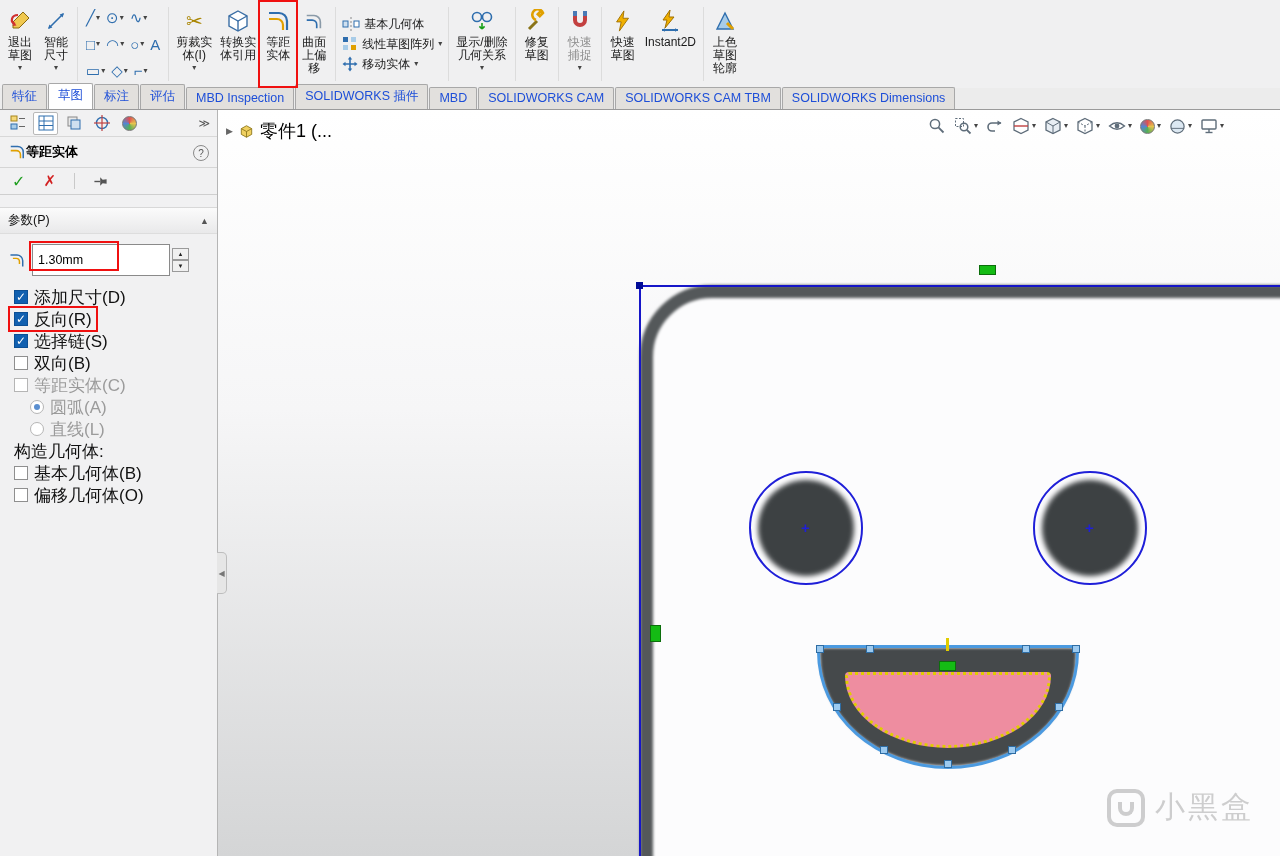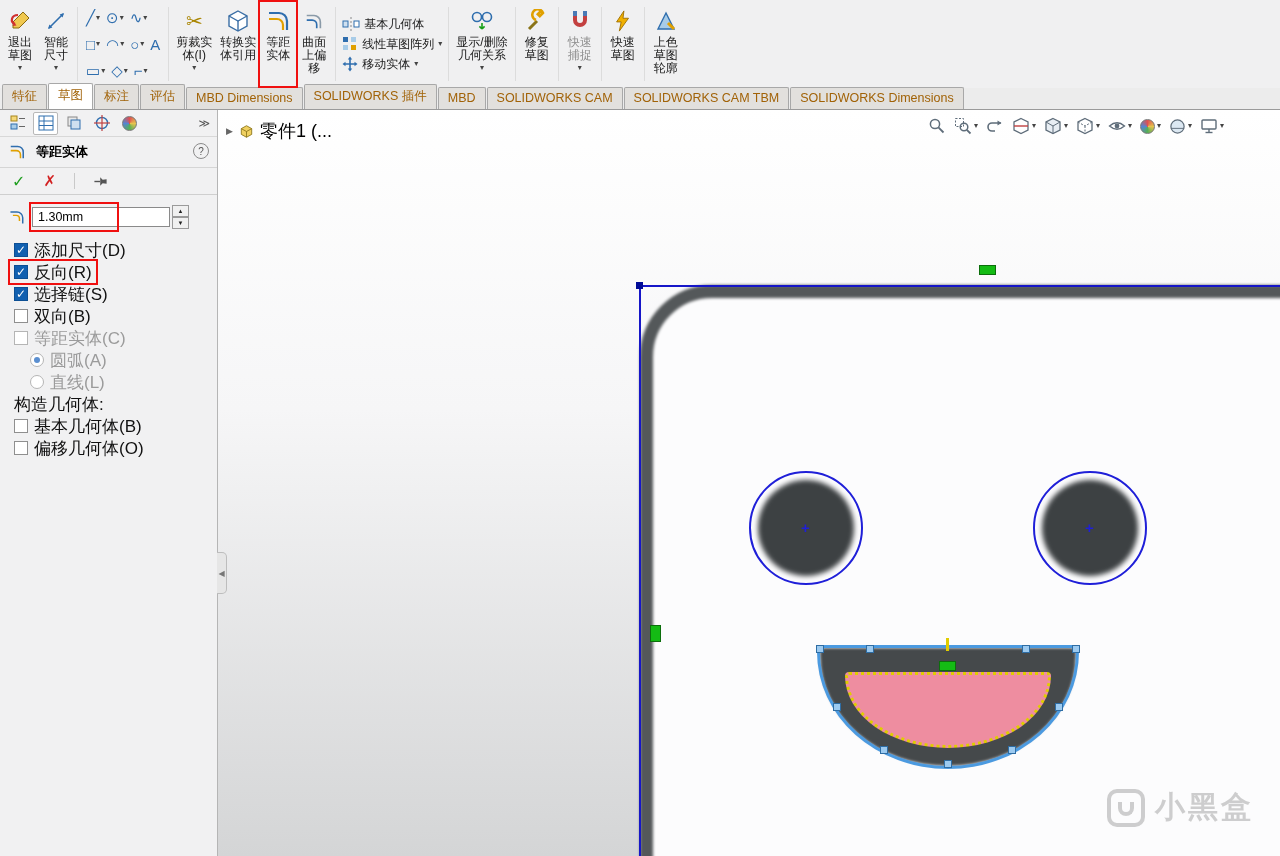--- a/index.html
+++ b/index.html
@@ -19,50 +19,50 @@
   .glyph-gold{color:#a98500;font-size:20px;line-height:1}
   .tgrid{display:flex;flex-direction:column;justify-content:space-between;padding:3px 2px;flex:none}
   .trow{display:flex}
   .mini{display:flex;align-items:center;padding:0 3px;height:25px}
   .mini i{font-style:normal;font-size:15px;color:#2f6eae;line-height:1}
   .mini .dd{margin-left:1px}
   .vstack{display:flex;flex-direction:column;justify-content:center;gap:2px;padding:0 3px;flex:none}
   .vrow{display:flex;align-items:center;gap:4px;font-size:12px;height:18px;white-space:nowrap}
   
   .tabbar{height:22px;background:#ececec;border-bottom:1px solid #9a9a9a;display:flex;align-items:flex-end;padding-left:2px}
-  .rtab{padding:3px 9px 4px;font-size:12.5px;color:#a16207;background:#e2e0dd;border:1px solid #a8a8a8;
+  .rtab{padding:3px 9px 4px;font-size:12.5px;color:#1d4ed8;background:#e2e0dd;border:1px solid #a8a8a8;
     border-bottom:none;margin-right:1px;border-radius:2px 2px 0 0;white-space:nowrap}
   .rtab.active{background:#ffffff;padding-bottom:5px}
   
   .main{display:flex;height:746px}
   .panel{width:218px;background:#f1f1f2;border-right:1px solid #b5b5b5;position:relative;font-size:12.5px;flex:none}
   .viewport{flex:1;position:relative;overflow:hidden;
     background:linear-gradient(180deg,#ffffff 0%,#f6f6f7 40%,#d4d5d6 100%)}
   
   .pmtabs{height:27px;display:flex;align-items:center;gap:3px;padding:2px 5px;border-bottom:1px solid #d8d8d8}
   .pmtab{width:25px;height:23px;display:flex;align-items:center;justify-content:center;border-radius:2px}
   .pmtab.active{background:#ffffff;border:1px solid #b8b8b8}
   .pmoverflow{margin-left:auto;color:#555;font-size:11px;padding-right:2px}
   .hud-ball,.pm-ball{width:15px;height:15px;border-radius:50%;
     background:conic-gradient(#e05050,#e6c44e,#56ae56,#5585d2,#e05050);border:1px solid #777}
-  .pmtitle{display:flex;align-items:flex-start;gap:10px;padding:6px 8px;font-weight:bold;font-size:13px;color:#000}
+  .pmtitle{display:flex;align-items:flex-end;gap:0;padding:6px 8px;font-weight:bold;font-size:13px;color:#000}
   .pmhelp{margin-left:auto;width:16px;height:16px;border:1px solid #8a8a8a;border-radius:50%;font-size:10px;
     color:#555;display:flex;align-items:center;justify-content:center;font-weight:normal}
   .pmactions{display:flex;align-items:center;gap:18px;padding:4px 12px;height:28px;
     border-top:1px solid #d5d5d5;border-bottom:1px solid #cfcfcf}
   .okbtn{color:#1e9e1e;font-size:16px;font-weight:bold}
   .cancelbtn{color:#d22020;font-size:15px;font-weight:bold}
   .actionsep{width:1px;height:16px;background:#c9c9c9}
   .pgroup{margin-top:12px;background:linear-gradient(#fbfbfb,#e9e9ea);border-top:1px solid #d8d8d8;
     border-bottom:1px solid #dddddd;display:flex;align-items:center;justify-content:space-between;
     padding:4px 8px;font-size:12.5px;color:#111}
   .pgroup .dd{font-size:9px;color:#555}
   .distrow{display:flex;align-items:center;gap:6px;padding:10px 8px 4px}
   .fieldwrap{position:relative;display:flex;align-items:center}
-  .vfield{width:138px;height:20px;background:#fff;border:1px solid #8a8a8a;display:flex;align-items:center;
+  .vfield{width:138px;height:32px;background:#fff;border:1px solid #8a8a8a;display:flex;align-items:center;
     padding:0 5px;font-size:12.5px;color:#000}
   .spin{display:flex;flex-direction:column;margin-left:2px}
   .spin span{width:17px;height:12px;border:1px solid #9a9a9a;background:#f0f0f0;font-size:6px;
     display:flex;align-items:center;justify-content:center;color:#222}
   .redoverlay{position:absolute;left:-3px;top:-3px;width:90px;height:30px;border:2px solid #f01010;pointer-events:none}
   .plist{padding:6px 6px 10px 10px;display:flex;flex-direction:column}
   .prow{display:flex;align-items:center;gap:6px;height:22px;padding:0 4px;width:max-content}
   .prow.indent{margin-left:16px}
   .prow.hl{box-shadow:0 0 0 2px #f01010}
   .cb{width:14px;height:14px;border:1px solid #8f8f8f;background:#fff;position:relative;flex:none}
@@ -100,21 +100,21 @@
   .sline-left{position:absolute;left:421px;top:175px;width:2px;height:calc(100% - 175px);background:#1616c8}
   .corner-pt{position:absolute;left:418px;top:172px;width:7px;height:7px;background:#000a96}
   .ghandle{position:absolute;background:#14bb14;border:1px solid #0c6e0c}
   .ytick{position:absolute;left:728px;top:528px;width:3px;height:13px;background:#e0cd00}
   .mhandle{position:absolute;width:8px;height:8px;background:#9ccaf0;border:1px solid #2e6da4}
   
   .wm{position:absolute;right:26px;bottom:28px;display:flex;align-items:center;gap:10px;opacity:.9}
   .wm-logo{width:38px;height:38px;border:4px solid #c9c9c9;border-radius:10px;position:relative}
   .wm-logo::after{content:"";position:absolute;left:7px;right:7px;top:9px;bottom:7px;
     border:4px solid #c9c9c9;border-top:none;border-radius:0 0 12px 12px}
-  .wm-text{font-size:30px;color:#c9c9c9;letter-spacing:3px;font-weight:bold}
+  .wm-text{font-size:30px;color:#c9c9c9;letter-spacing:3px;font-weight:normal}
 </style>
 </head>
 <body>
 
 <div class="cmdbar">
 
   <div class="tbtn">
     <span class="ticon">
       <svg width="26" height="26" viewBox="0 0 26 26">
         <path d="M16 4 L22 10 L12 20 L6 20 L6 14 Z" fill="#f0c850" stroke="#8a6a10" stroke-width="1"></path>
@@ -317,20 +317,31 @@
   <div class="tbtn">
     <span class="ticon">
       <svg width="22" height="24" viewBox="0 0 24 24">
         <polygon points="13,1 5,13 10,13 8,23 18,9 12,9" fill="#f0b000" stroke="#a07000"></polygon>
       </svg>
     </span>
     <span class="tlabel">快速
 草图</span>
   </div>
 
+  <div class="tbtn">
+    <span class="ticon">
+      <svg width="24" height="24" viewBox="0 0 24 24">
+        <polygon points="12,1 5,11 9,11 7,19 16,8 11,8" fill="#f0b000" stroke="#a07000"></polygon>
+        <line x1="4" y1="21" x2="20" y2="21" stroke="#2f6eae" stroke-width="2"></line>
+        <path d="M4 21 l3 -1.8 v3.6 Z" fill="#2f6eae"></path>
+          <path d="M20 21 l-3 -1.8 v3.6 Z" fill="#2f6eae"></path>
+      </svg>
+    </span>
+    <span class="tlabel">Instant2D</span>
+  </div>
 
   <div class="sep"></div>
 
   <div class="tbtn">
     <span class="ticon">
       <svg width="24" height="24" viewBox="0 0 24 24">
         <path d="M4 20 L12 4 L20 20 Z" fill="#a8cce8" stroke="#2f6eae" stroke-width="1.4"></path>
         <path d="M14 14 l6 6" stroke="#e0a000" stroke-width="3"></path>
       </svg>
     </span>
@@ -338,21 +349,21 @@
 草图
 轮廓</span>
   </div>
 </div>
 
 <div class="tabbar">
     <div class="rtab">特征</div>
     <div class="rtab active">草图</div>
     <div class="rtab">标注</div>
     <div class="rtab">评估</div>
-    <div class="rtab">MBD Dimensions</div>
+    <div class="rtab">MBD Inspection</div>
     <div class="rtab">SOLIDWORKS 插件</div>
     <div class="rtab">MBD</div>
     <div class="rtab">SOLIDWORKS CAM</div>
     <div class="rtab">SOLIDWORKS CAM TBM</div>
     <div class="rtab">SOLIDWORKS Dimensions</div>
   </div>
 
 <div class="main">
 
   <div class="panel">
@@ -406,20 +417,24 @@
       <span class="cancelbtn">✗</span>
       <span class="actionsep"></span>
       <svg width="15" height="15" viewBox="0 0 16 16">
         <g transform="rotate(90 8 8)">
           <path d="M5.5 1.5 h5 l-0.6 4.2 2.6 2.6 h-9 l2.6 -2.6 Z" fill="#555"></path>
           <line x1="8" y1="8.5" x2="8" y2="14.5" stroke="#555" stroke-width="1.5"></line>
         </g>
       </svg>
     </div>
 
+    <div class="pgroup">
+      <span>参数(P)</span>
+      <span class="dd">▲</span>
+    </div>
 
     <div class="distrow">
       <svg width="18" height="18" viewBox="0 0 22 22">
         <path d="M3 5 H11 A7 7 0 0 1 18 12 V19" fill="none" stroke="#2f6eae" stroke-width="1.8"></path>
         <path d="M6 9 H10 A4 4 0 0 1 14 13 V16" fill="none" stroke="#e0a000" stroke-width="1.8"></path>
       </svg>
       <span class="fieldwrap">
         <span class="vfield">1.30mm</span>
         <span class="spin">
           <span>▲</span>

